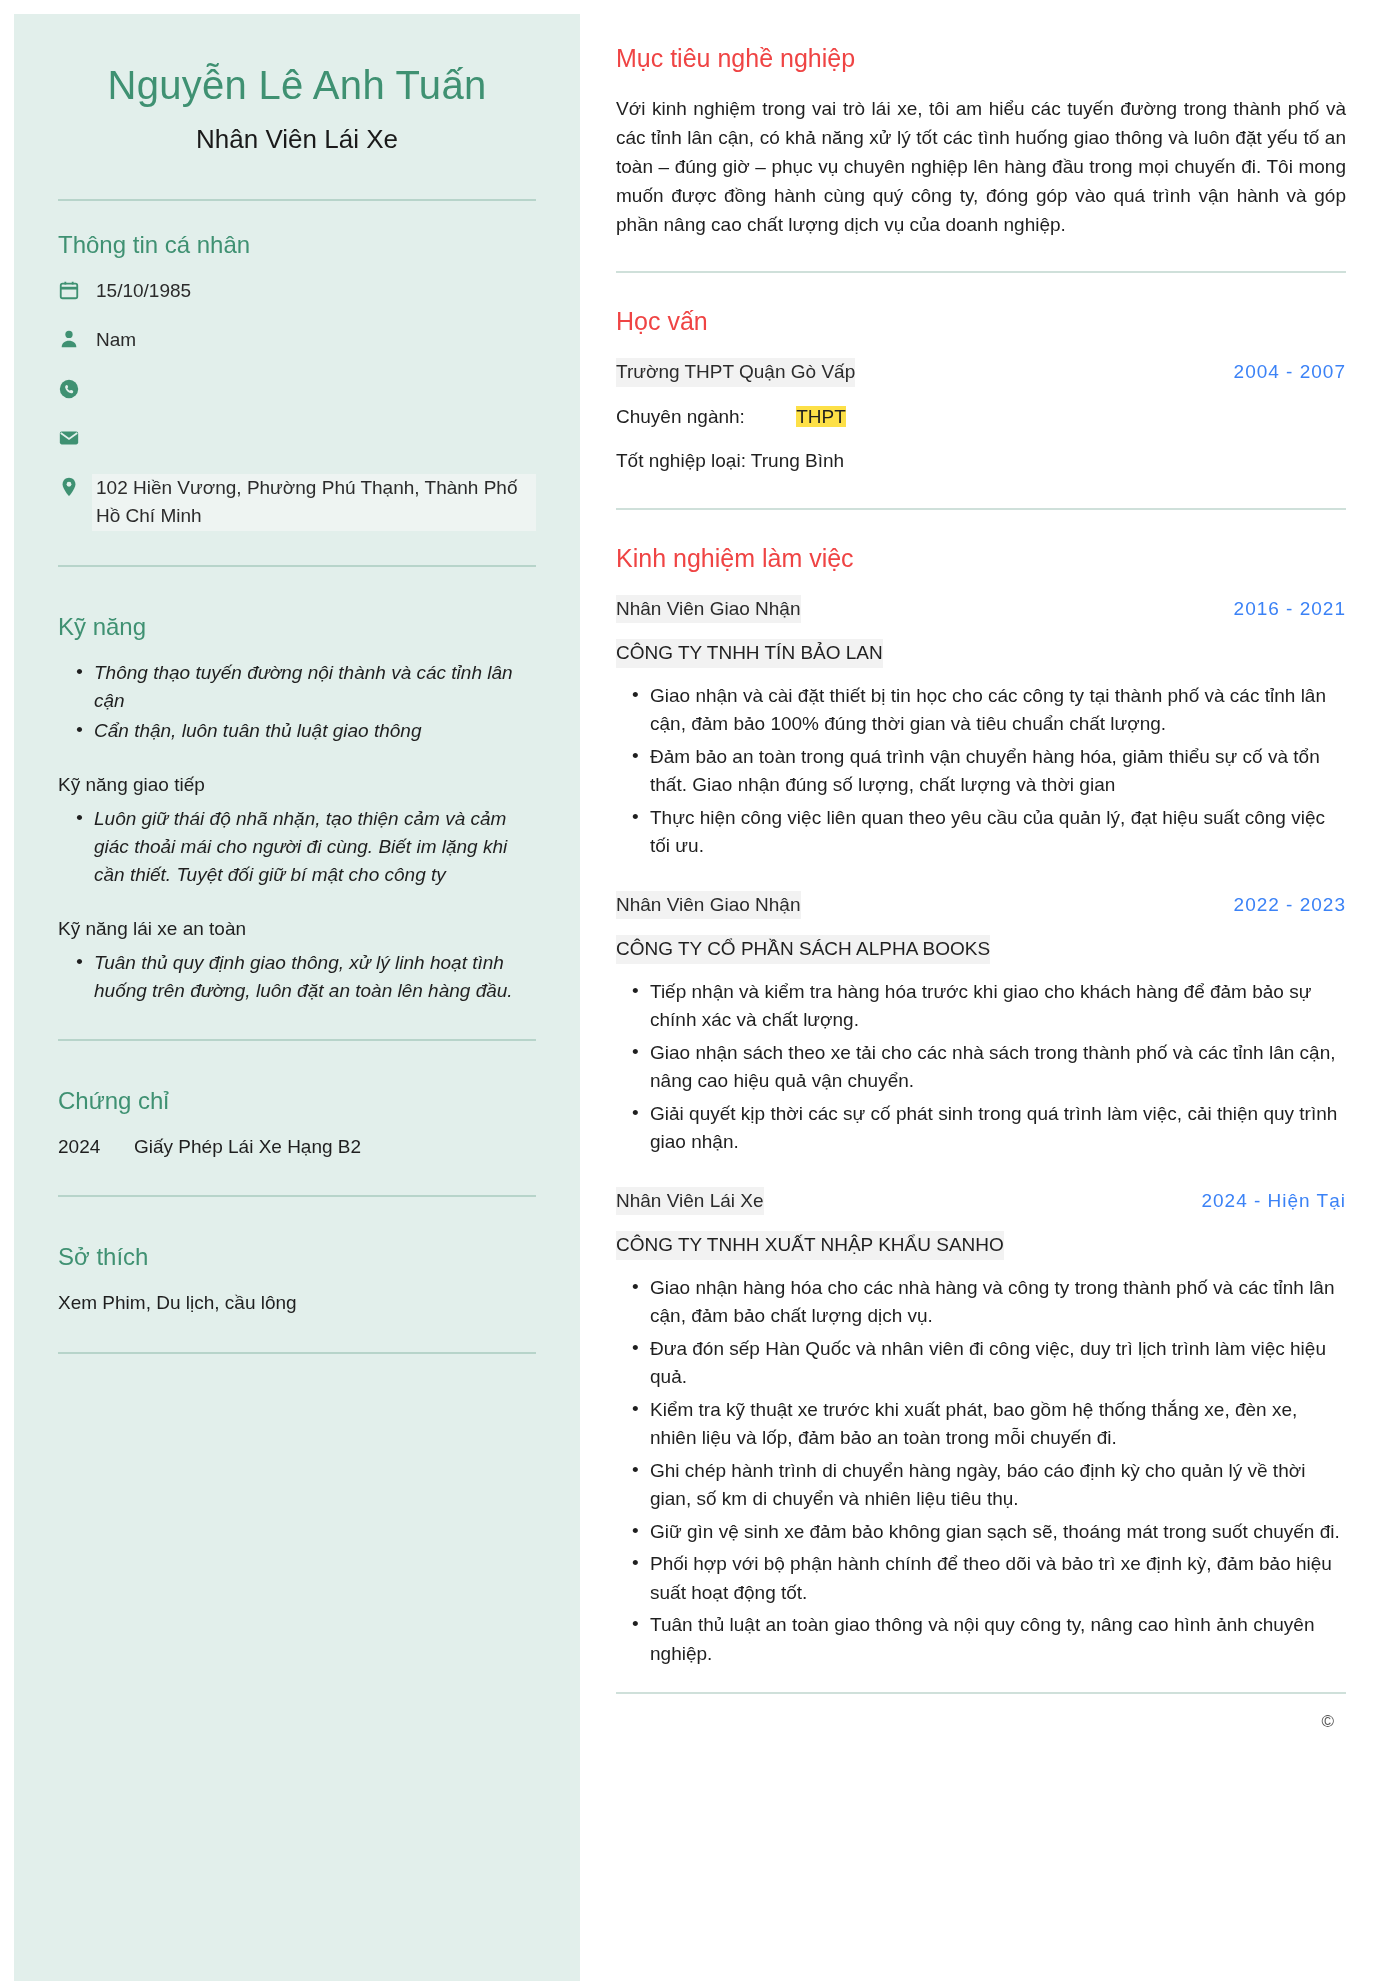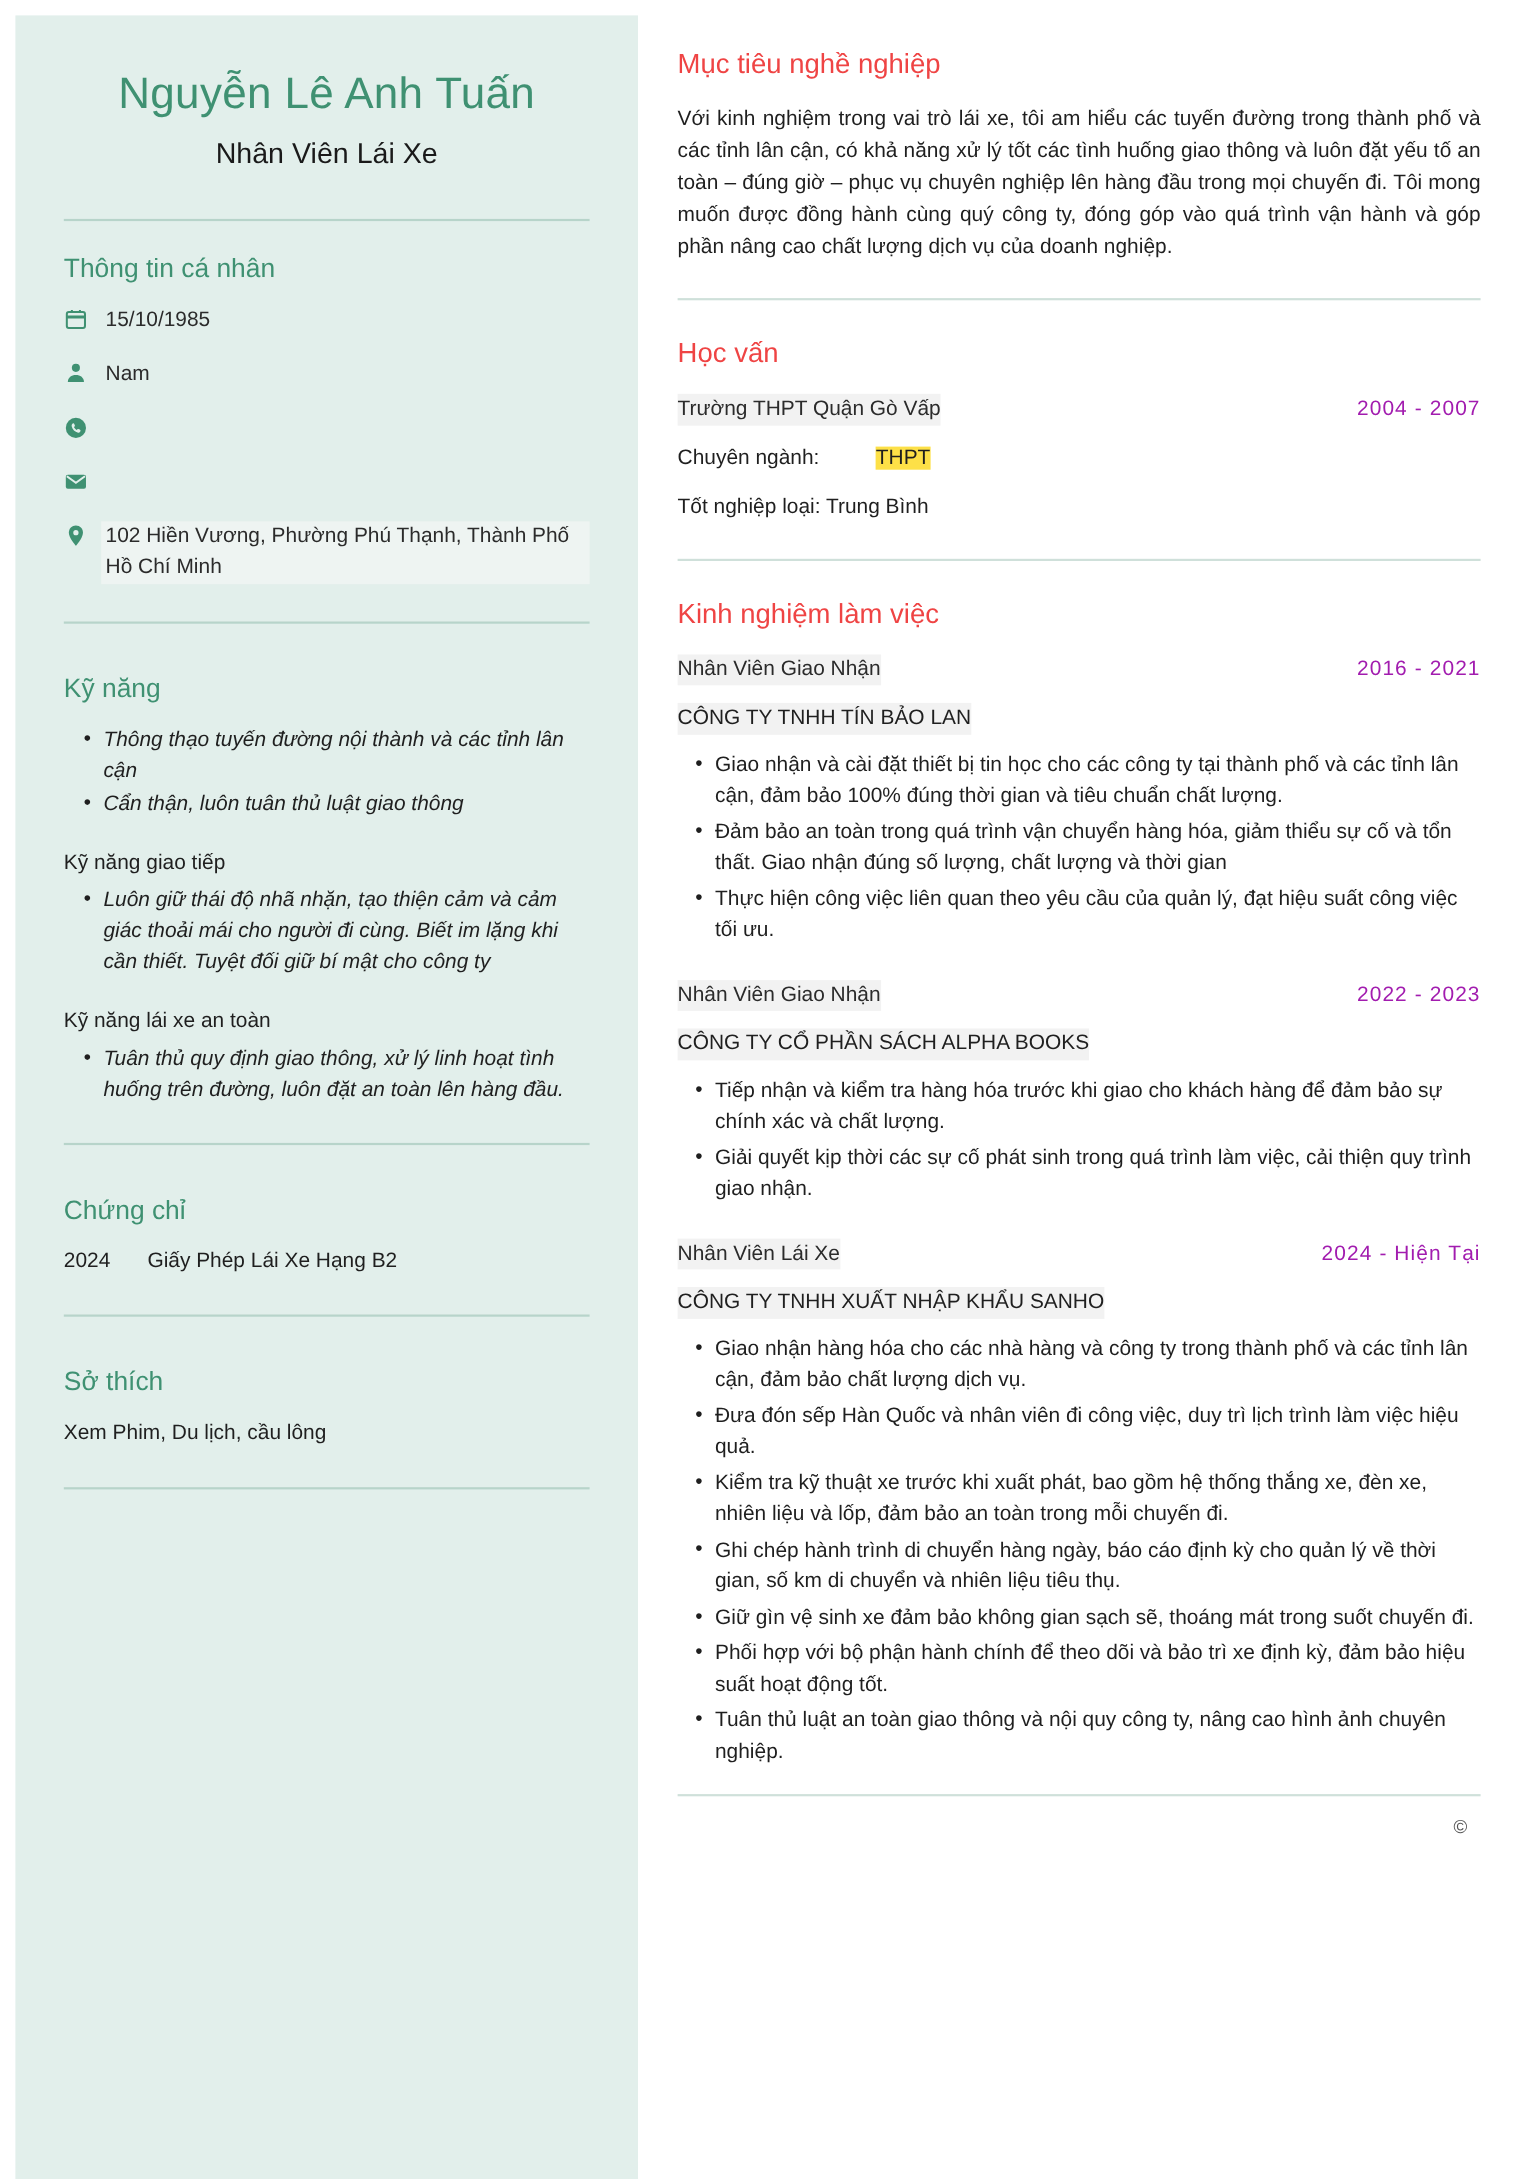--- a/index.html
+++ b/index.html
@@ -160,21 +160,21 @@
     margin-bottom: 16px;
   }
   .entry-title {
     font-size: 19px;
     color: #2b2b2b;
     background: #f2f2f2;
     line-height: 1.5;
   }
   .entry-dates {
     font-size: 19px;
-    color: #a21caf;
+    color: #3b82f6;
     white-space: nowrap;
     letter-spacing: 1px;
     padding-left: 20px;
   }
   .entry-line {
     font-size: 19px;
     color: #1f1f1f;
     line-height: 1.5;
     margin-bottom: 16px;
   }
@@ -373,20 +373,21 @@
             </div><div class="entry-company">CÔNG TY TNHH TÍN BẢO LAN</div><ul class="mn-bullets">
               <li>Giao nhận và cài đặt thiết bị tin học cho các công ty tại thành phố và các tỉnh lân cận, đảm bảo 100% đúng thời gian và tiêu chuẩn chất lượng.</li>
               <li>Đảm bảo an toàn trong quá trình vận chuyển hàng hóa, giảm thiểu sự cố và tổn thất. Giao nhận đúng số lượng, chất lượng và thời gian</li>
               <li>Thực hiện công việc liên quan theo yêu cầu của quản lý, đạt hiệu suất công việc tối ưu.</li>
             </ul></div>
           <div class="exp-item"><div class="entry-head">
               <span class="entry-title">Nhân Viên Giao Nhận</span>
               <span class="entry-dates">2022  -  2023</span>
             </div><div class="entry-company">CÔNG TY CỔ PHẦN SÁCH ALPHA BOOKS</div><ul class="mn-bullets">
               <li>Tiếp nhận và kiểm tra hàng hóa trước khi giao cho khách hàng để đảm bảo sự chính xác và chất lượng.</li>
+              <li>Giao nhận sách theo xe tải cho các nhà sách trong thành phố và các tỉnh lân cận, nâng cao hiệu quả vận chuyển.</li>
               <li>Giải quyết kịp thời các sự cố phát sinh trong quá trình làm việc, cải thiện quy trình giao nhận.</li>
             </ul></div>
           <div class="exp-item"><div class="entry-head">
               <span class="entry-title">Nhân Viên Lái Xe</span>
               <span class="entry-dates">2024  -  Hiện Tại</span>
             </div><div class="entry-company">CÔNG TY TNHH XUẤT NHẬP KHẨU SANHO</div><ul class="mn-bullets">
               <li>Giao nhận hàng hóa cho các nhà hàng và công ty trong thành phố và các tỉnh lân cận, đảm bảo chất lượng dịch vụ.</li>
               <li>Đưa đón sếp Hàn Quốc và nhân viên đi công việc, duy trì lịch trình làm việc hiệu quả.</li>
               <li>Kiểm tra kỹ thuật xe trước khi xuất phát, bao gồm hệ thống thắng xe, đèn xe, nhiên liệu và lốp, đảm bảo an toàn trong mỗi chuyến đi.</li>
               <li>Ghi chép hành trình di chuyển hàng ngày, báo cáo định kỳ cho quản lý về thời gian, số km di chuyển và nhiên liệu tiêu thụ.</li>

